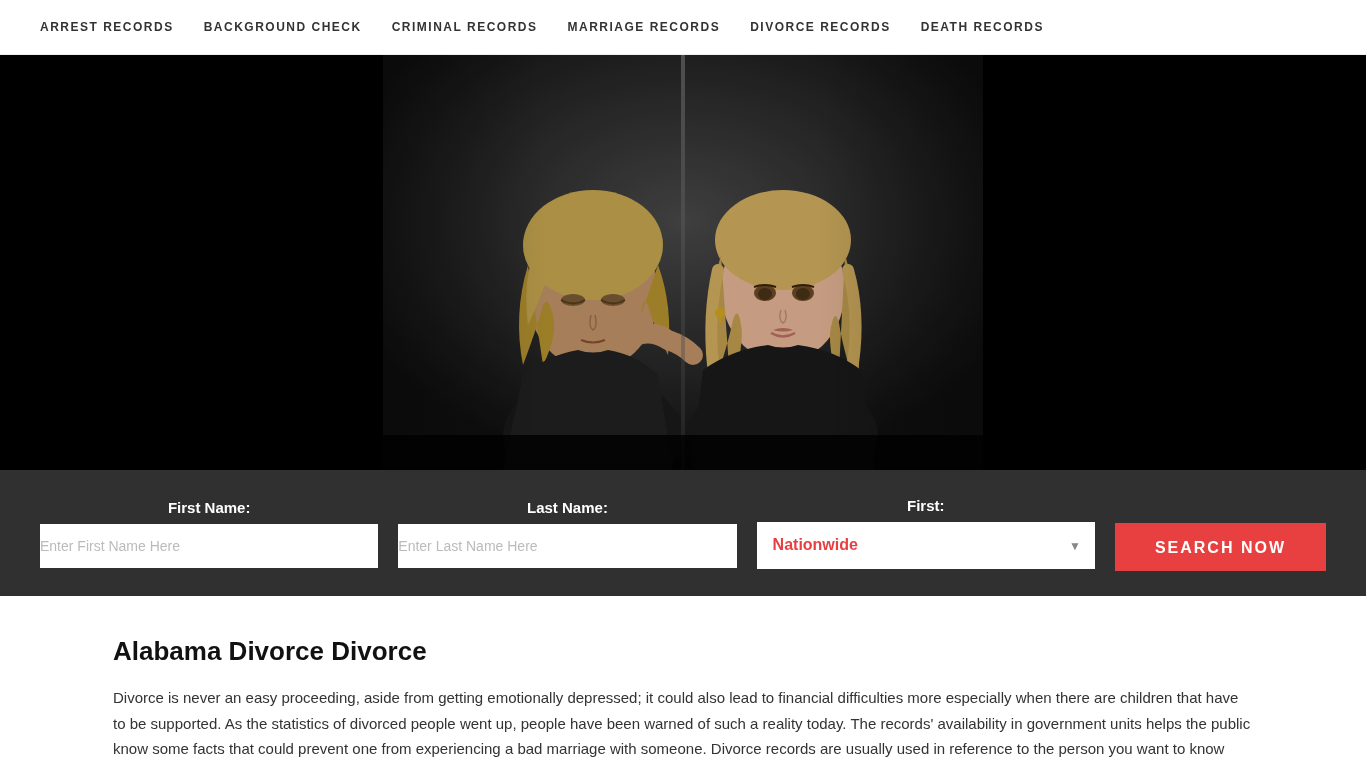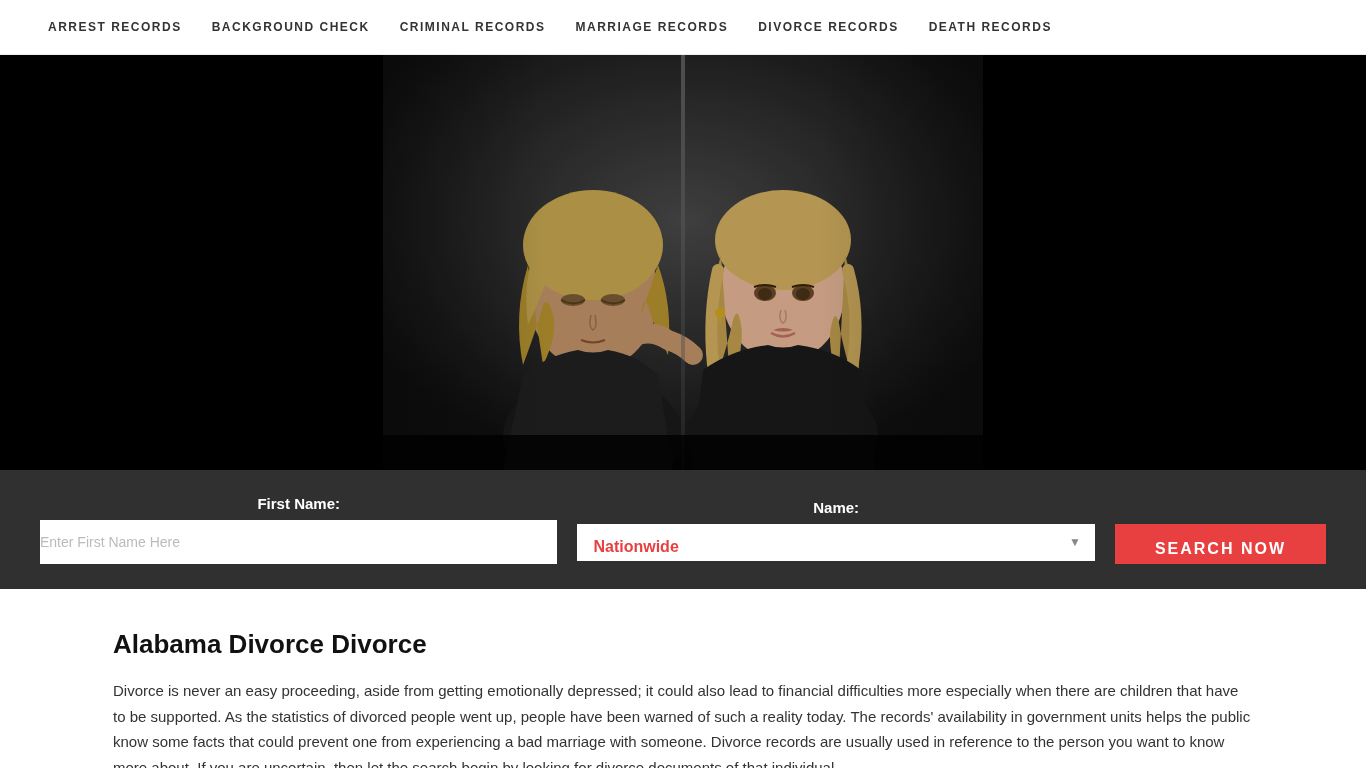--- a/index.html
+++ b/index.html
@@ -29,21 +29,20 @@
       font-size: 20px;
       font-weight: 900;
       letter-spacing: 3px;
       color: #111;
       text-transform: uppercase;
     }
 
     nav {
       display: flex;
       gap: 30px;
-      margin-left: 8px;
     }
 
     nav a {
       font-size: 12px;
       font-weight: 700;
       letter-spacing: 1.5px;
       color: #333;
       text-decoration: none;
       text-transform: uppercase;
       white-space: nowrap;
@@ -149,21 +148,21 @@
       font-weight: 600;
       text-align: center;
     }
 
     .state-select-wrapper {
       position: relative;
     }
 
     .state-select-wrapper select {
       width: 100%;
-      padding: 14px 40px 6px 16px;
+      padding: 14px 40px 16px 16px;
       font-size: 16px;
       font-weight: 700;
       color: #e84040;
       border: none;
       outline: none;
       background: #fff;
       appearance: none;
       -webkit-appearance: none;
       cursor: pointer;
     }
@@ -177,21 +176,21 @@
       color: #888;
       font-size: 12px;
       pointer-events: none;
     }
 
     .search-button {
       background: #e84040;
       color: #fff;
       border: none;
       padding: 16px 40px;
-      height: 40px;
+      height: 48px;
       font-size: 16px;
       font-weight: 700;
       letter-spacing: 2px;
       text-transform: uppercase;
       cursor: pointer;
       white-space: nowrap;
       margin-top: 28px;
       flex-shrink: 0;
     }
 
@@ -307,22 +306,26 @@
       <rect x="0" y="380" width="600" height="35" fill="#000" opacity="0.8"></rect>
     </svg>
   </div>
 </section>
 
 <div class="search-bar">
   <div class="search-field">
     <label>First Name:</label>
     <input type="text" placeholder="Enter First Name Here" style="">
   </div>
+  <div class="search-field">
+    <label>Last Name:</label>
+    <input type="text" placeholder="Enter Last Name Here" style="">
+  </div>
   <div class="state-field">
-    <label>Name:</label>
+    <label>First:</label>
     <div class="state-select-wrapper">
       <select>
         <option value="nationwide">Nationwide</option>
         <option value="al">Alabama</option>
         <option value="ak">Alaska</option>
         <option value="az">Arizona</option>
         <option value="ar">Arkansas</option>
         <option value="ca">California</option>
         <option value="co">Colorado</option>
         <option value="ct">Connecticut</option>

